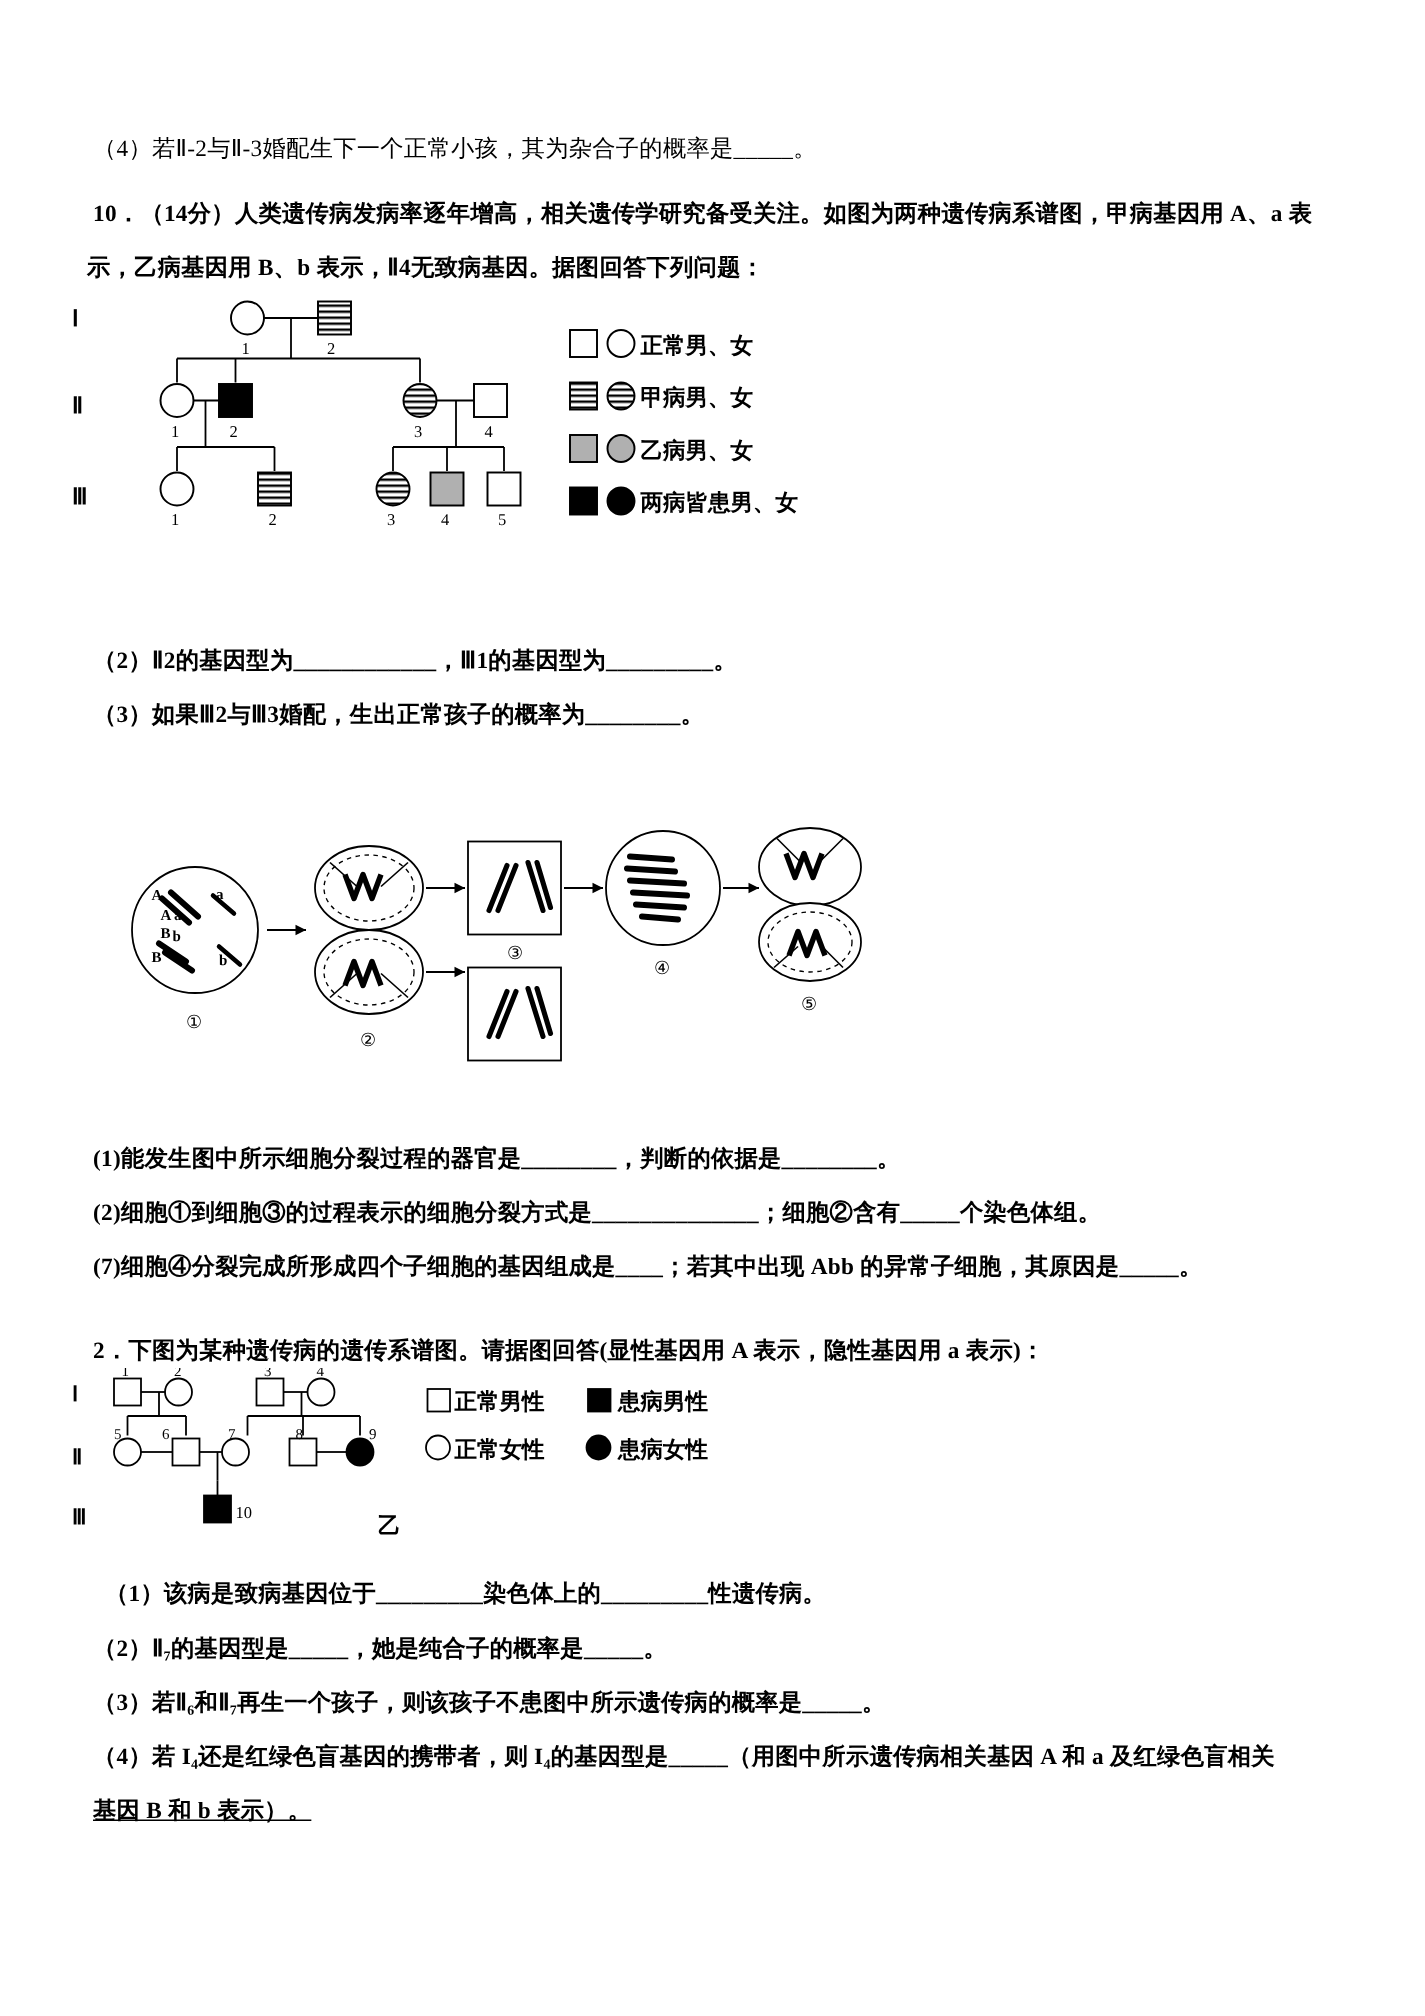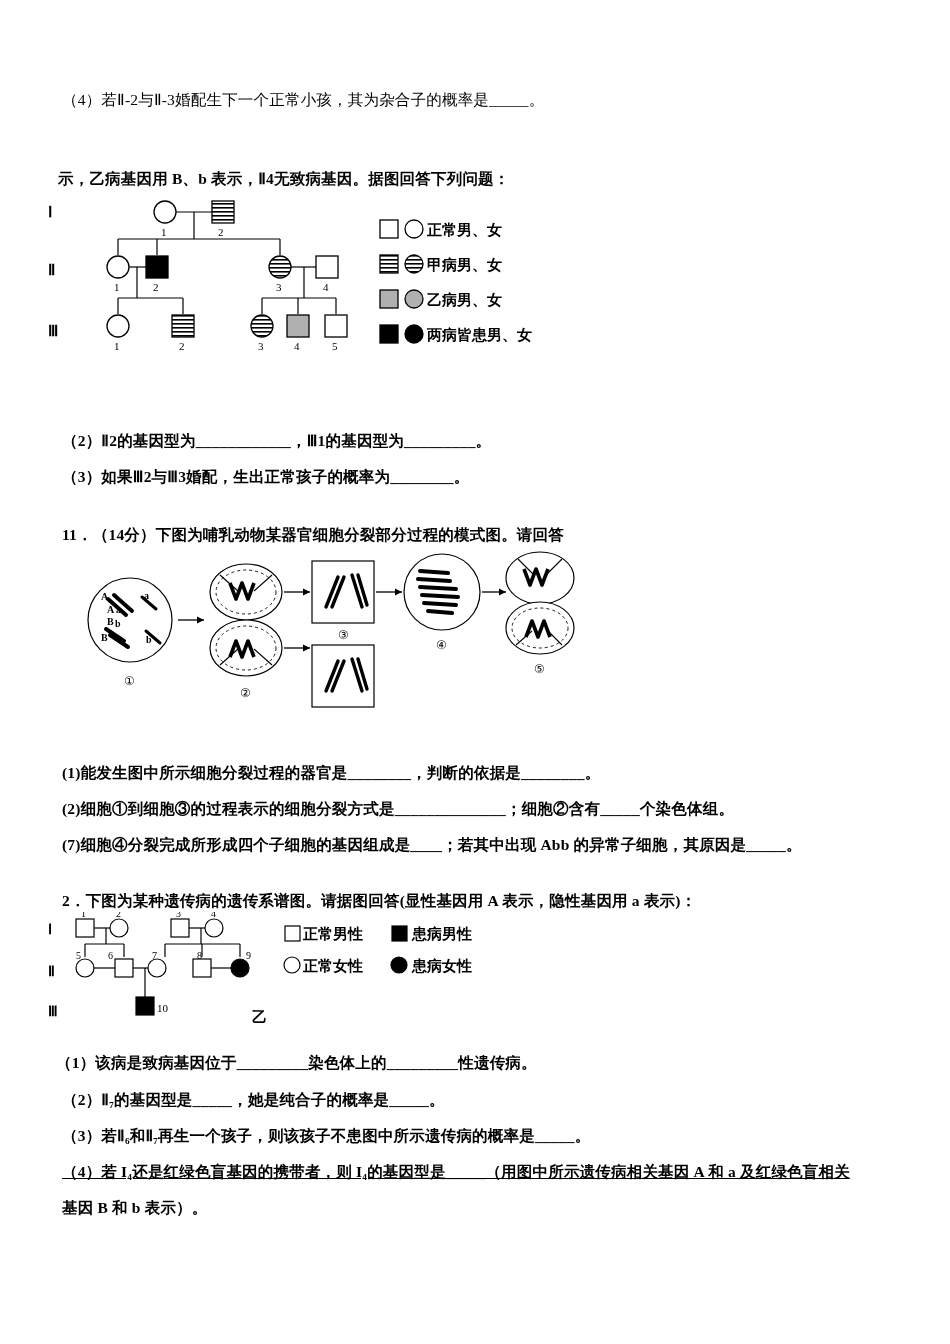--- a/index.html
+++ b/index.html
@@ -32,38 +32,38 @@
     font-size: 15px;
     font-weight: bold;
   }
 </style>
 </head>
 <body>
 
 <div class="page">
 
   <div class="q-line" style="left:62px; top:88px;">（4）若Ⅱ-2与Ⅱ-3婚配生下一个正常小孩，其为杂合子的概率是_____。</div>
+  <div class="q-line bold" style="left:62px; top:131px;">10．（14分）人类遗传病发病率逐年增高，相关遗传学研究备受关注。如图为两种遗传病系谱图，甲病基因用 A、a 表</div>
   <div class="q-line bold" style="left:58px; top:167px;">示，乙病基因用 B、b 表示，Ⅱ4无致病基因。据图回答下列问题：</div>
 
   <div class="q-line bold" style="left:62px; top:429px;">（2）Ⅱ2的基因型为____________，Ⅲ1的基因型为_________。</div>
   <div class="q-line bold" style="left:62px; top:465px;">（3）如果Ⅲ2与Ⅲ3婚配，生出正常孩子的概率为________。</div>
 
-  <div class="q-line bold" style="left:62px; top:523px;">11．（14分）下图为哺乳动物某器官细胞分裂部分过程的模式图。请回答</div>
 
   <div class="q-line bold" style="left:62px; top:761px;">(1)能发生图中所示细胞分裂过程的器官是________，判断的依据是________。</div>
   <div class="q-line bold" style="left:62px; top:797px;">(2)细胞①到细胞③的过程表示的细胞分裂方式是______________；细胞②含有_____个染色体组。</div>
   <div class="q-line bold" style="left:62px; top:833px;">(7)细胞④分裂完成所形成四个子细胞的基因组成是____；若其中出现 Abb 的异常子细胞，其原因是_____。</div>
 
   <div class="q-line bold" style="left:62px; top:889px;">2．下图为某种遗传病的遗传系谱图。请据图回答(显性基因用 A 表示，隐性基因用 a 表示)：</div>
 
-  <div class="q-line bold" style="left:56px; top:1051px;">（1）该病是致病基因位于_________染色体上的_________性遗传病。</div>
+  <div class="q-line bold" style="left:70px; top:1051px;">（1）该病是致病基因位于_________染色体上的_________性遗传病。</div>
   <div class="q-line bold" style="left:62px; top:1088px;">（2）Ⅱ₇的基因型是_____，她是纯合子的概率是_____。</div>
   <div class="q-line bold" style="left:62px; top:1124px;">（3）若Ⅱ₆和Ⅱ₇再生一个孩子，则该孩子不患图中所示遗传病的概率是_____。</div>
-  <div class="q-line bold" style="left:62px; top:1160px;text-decoration:underline;">（4）若 I₄还是红绿色盲基因的携带者，则 I₄的基因型是_____（用图中所示遗传病相关基因 A 和 a 及红绿色盲相关</div>
-  <div class="q-line bold" style="left:62px; top:1196px;">基因 B 和 b 表示）。</div>
+  <div class="q-line bold" style="left:62px; top:1160px;">（4）若 I₄还是红绿色盲基因的携带者，则 I₄的基因型是_____（用图中所示遗传病相关基因 A 和 a 及红绿色盲相关</div>
+  <div class="q-line bold" style="left:62px; top:1196px;text-decoration:underline;">基因 B 和 b 表示）。</div>
 
   <div class="fig" style="left:40px; top:195px;">
     <svg width="520" height="175" viewBox="0 0 520 175">
       <defs>
         <pattern id="hstripe" width="6" height="4" patternUnits="userSpaceOnUse">
           <rect width="6" height="4" fill="#ffffff"></rect>
           <rect width="6" height="1.6" fill="#000000"></rect>
         </pattern>
       </defs>
 

